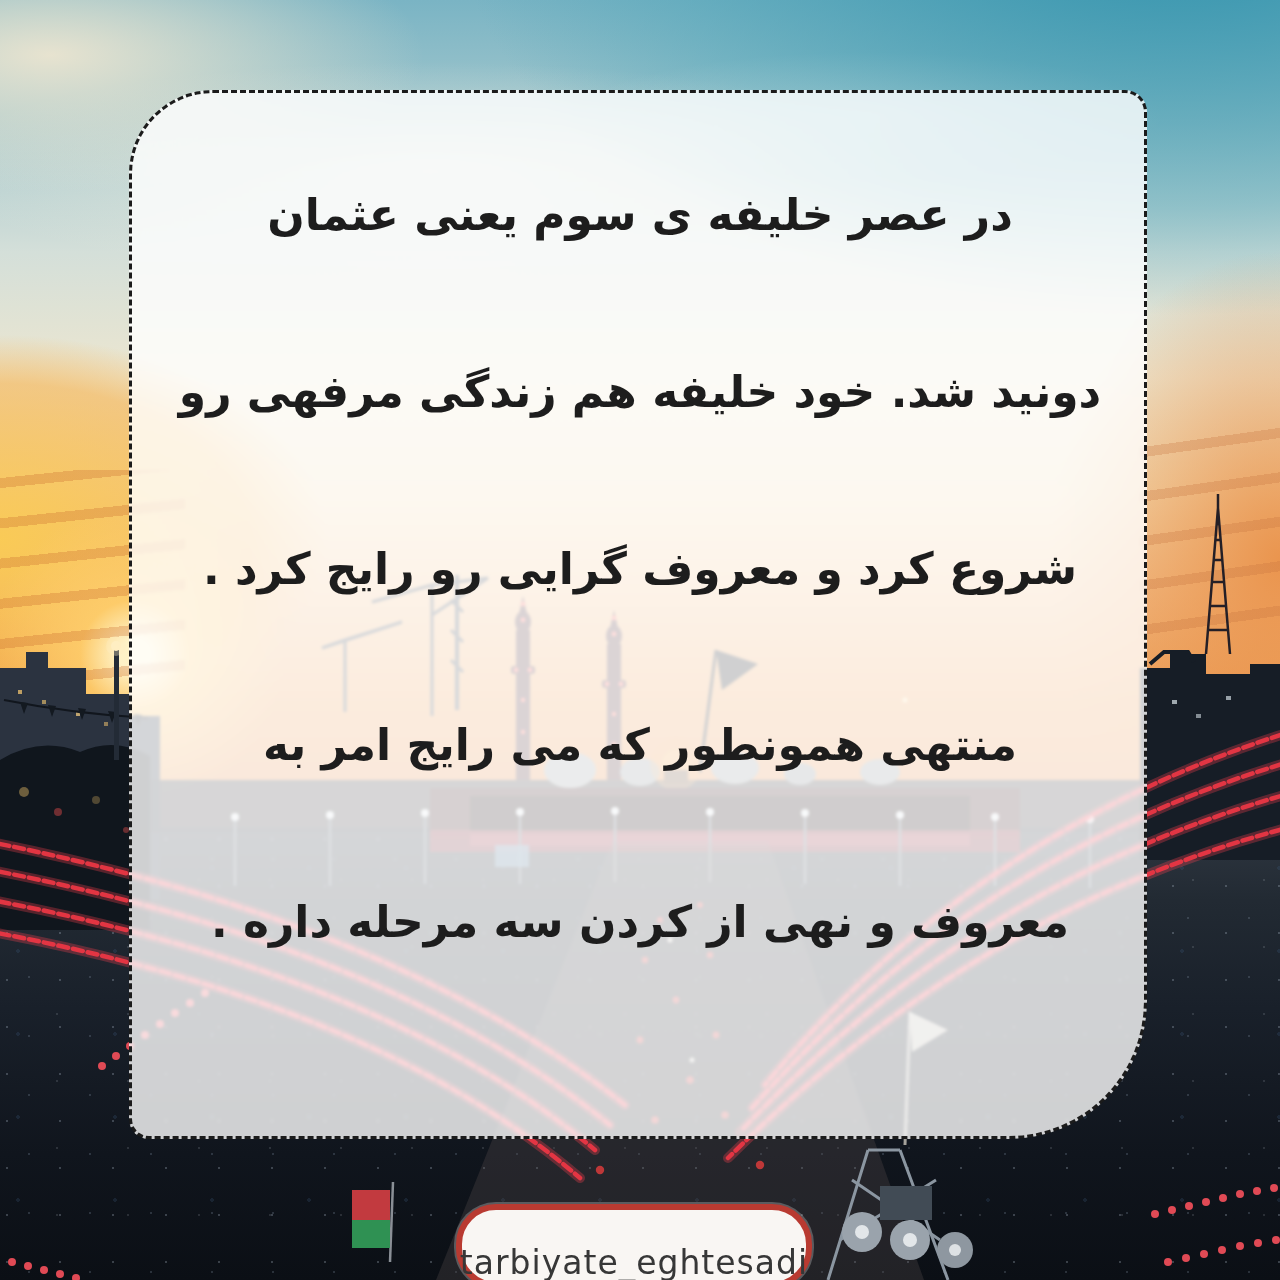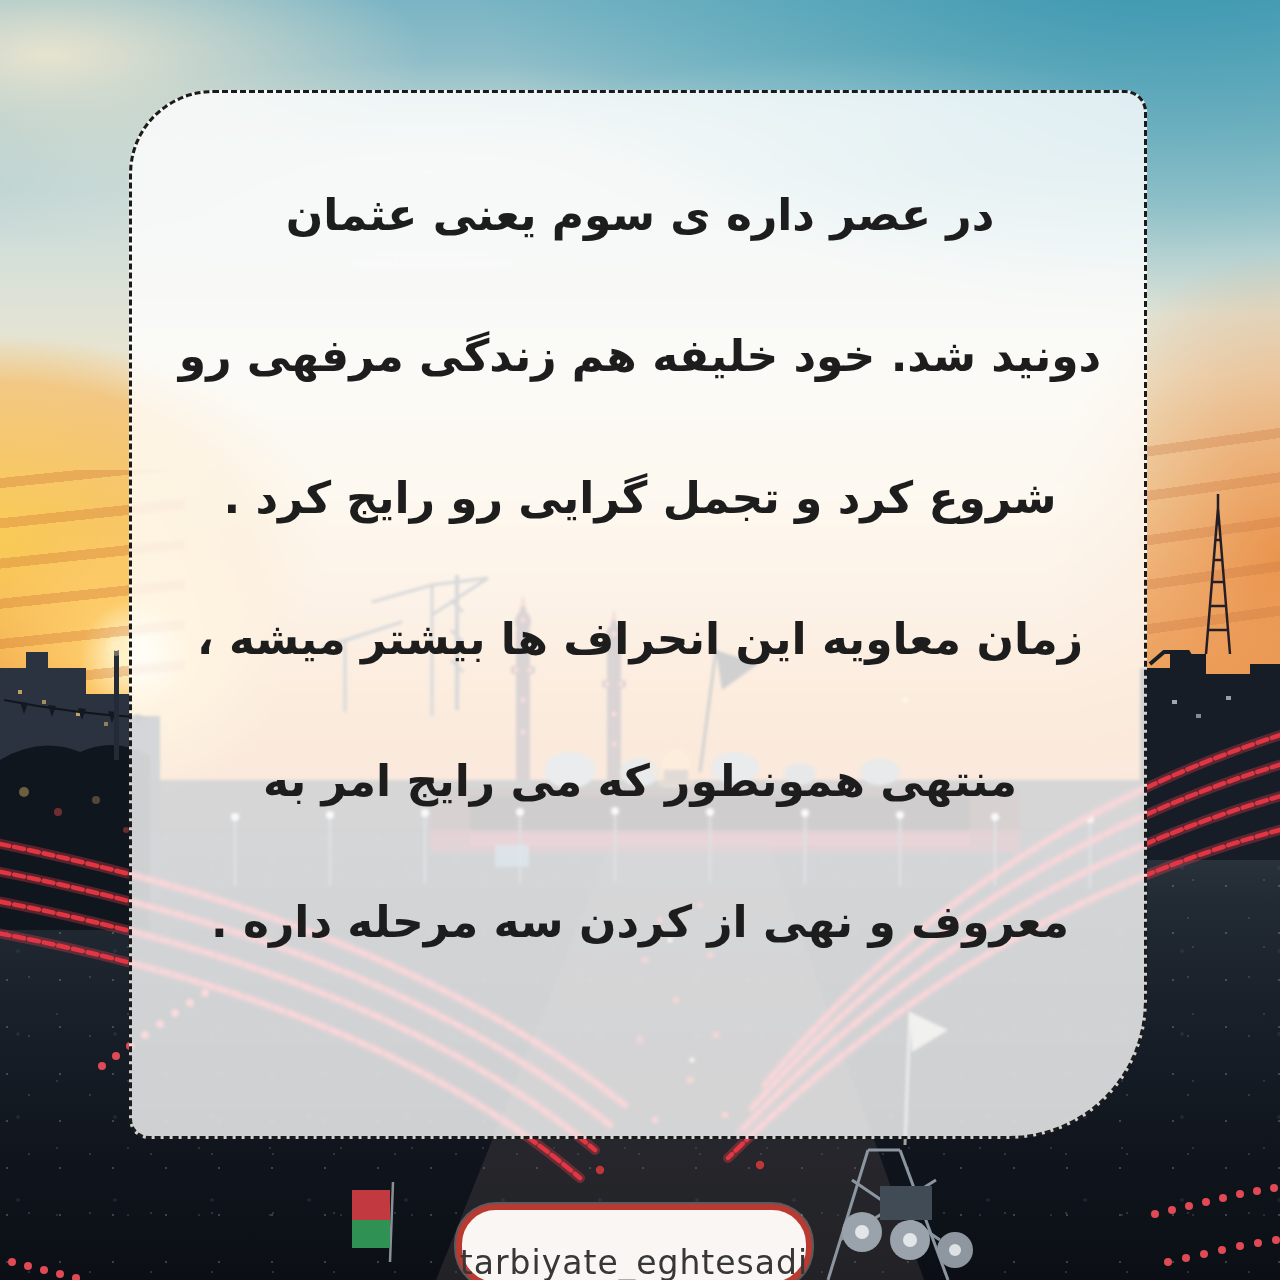--- a/index.html
+++ b/index.html
@@ -295,24 +295,23 @@
     <g>
       <line x1="390" y1="1262" x2="393" y2="1182" stroke="#8a8f96" stroke-width="2.5"></line>
       <rect x="352" y="1190" width="38" height="30" fill="#c23a3f"></rect>
       <rect x="352" y="1220" width="38" height="28" fill="#2f9153"></rect>
     </g>
   </svg>
 
   <div class="panel"></div>
 
   <div class="quote">
-    <div class="line">در عصر داره ی سوم یعنی عثمان</div>
+    <div class="line">در عصر خلیفه ی سوم یعنی عثمان</div>
     <div class="line">دونید شد. خود خلیفه هم زندگی مرفهی رو</div>
-    <div class="line">شروع کرد و تجمل گرایی رو رایج کرد .</div>
-    <div class="line">زمان معاویه این انحراف ها بیشتر میشه ،</div>
+    <div class="line">شروع کرد و معروف گرایی رو رایج کرد .</div>
     <div class="line">منتهی همونطور که می رایج امر به</div>
     <div class="line">معروف و نهی از کردن سه مرحله داره .</div>
   </div>
 
   <div class="badge">
     <span>tarbiyate_eghtesadi</span>
   </div>
 
 </div>
 

